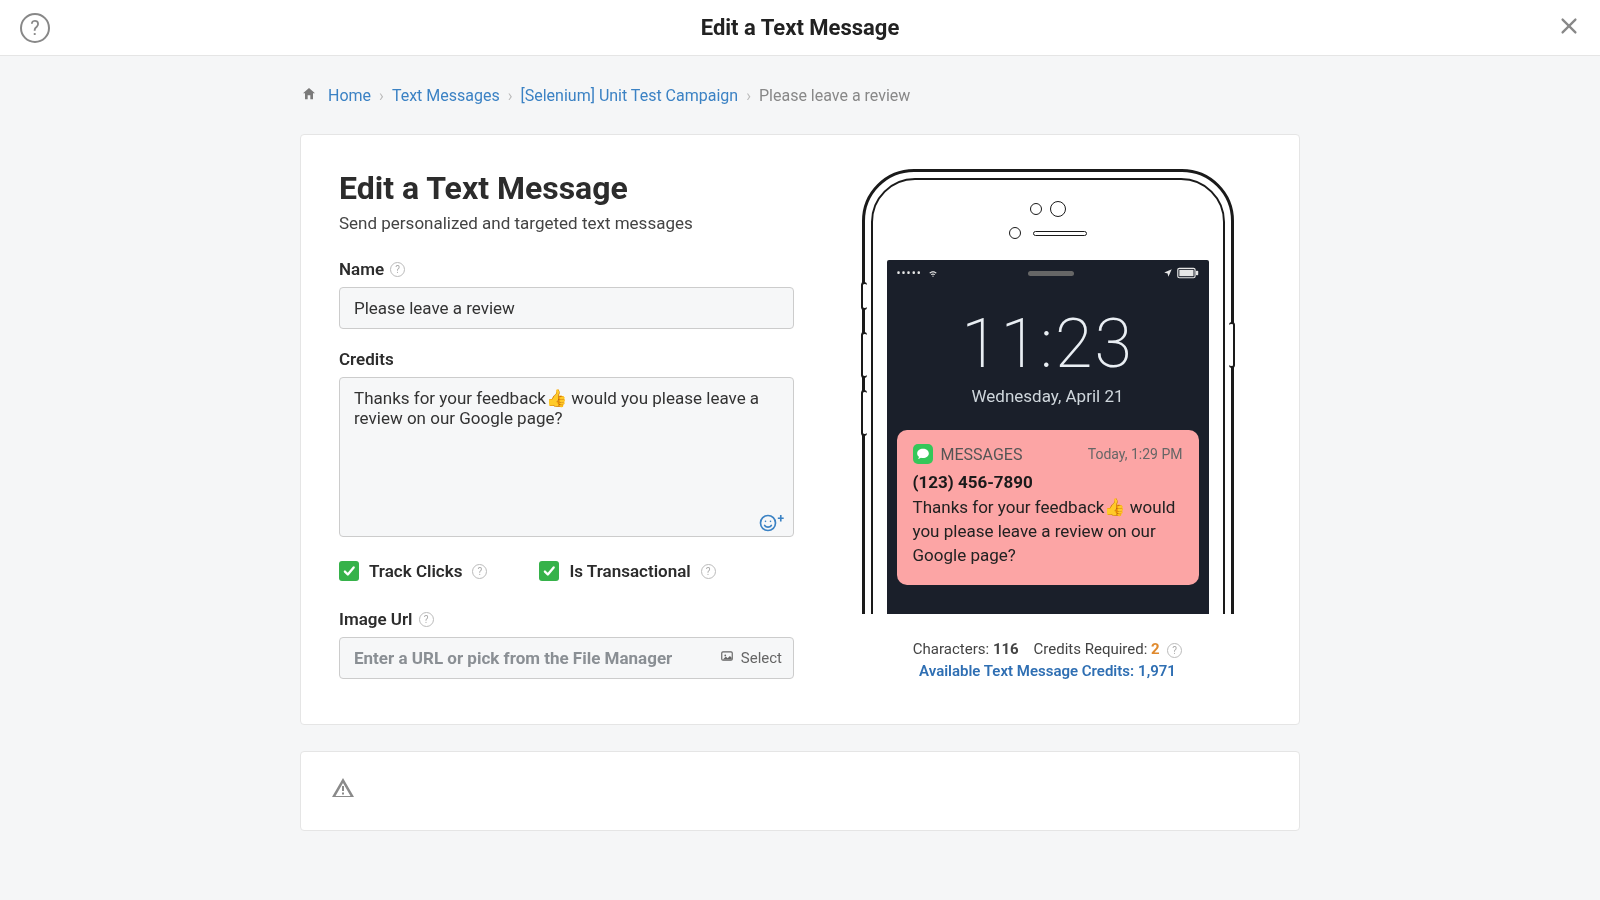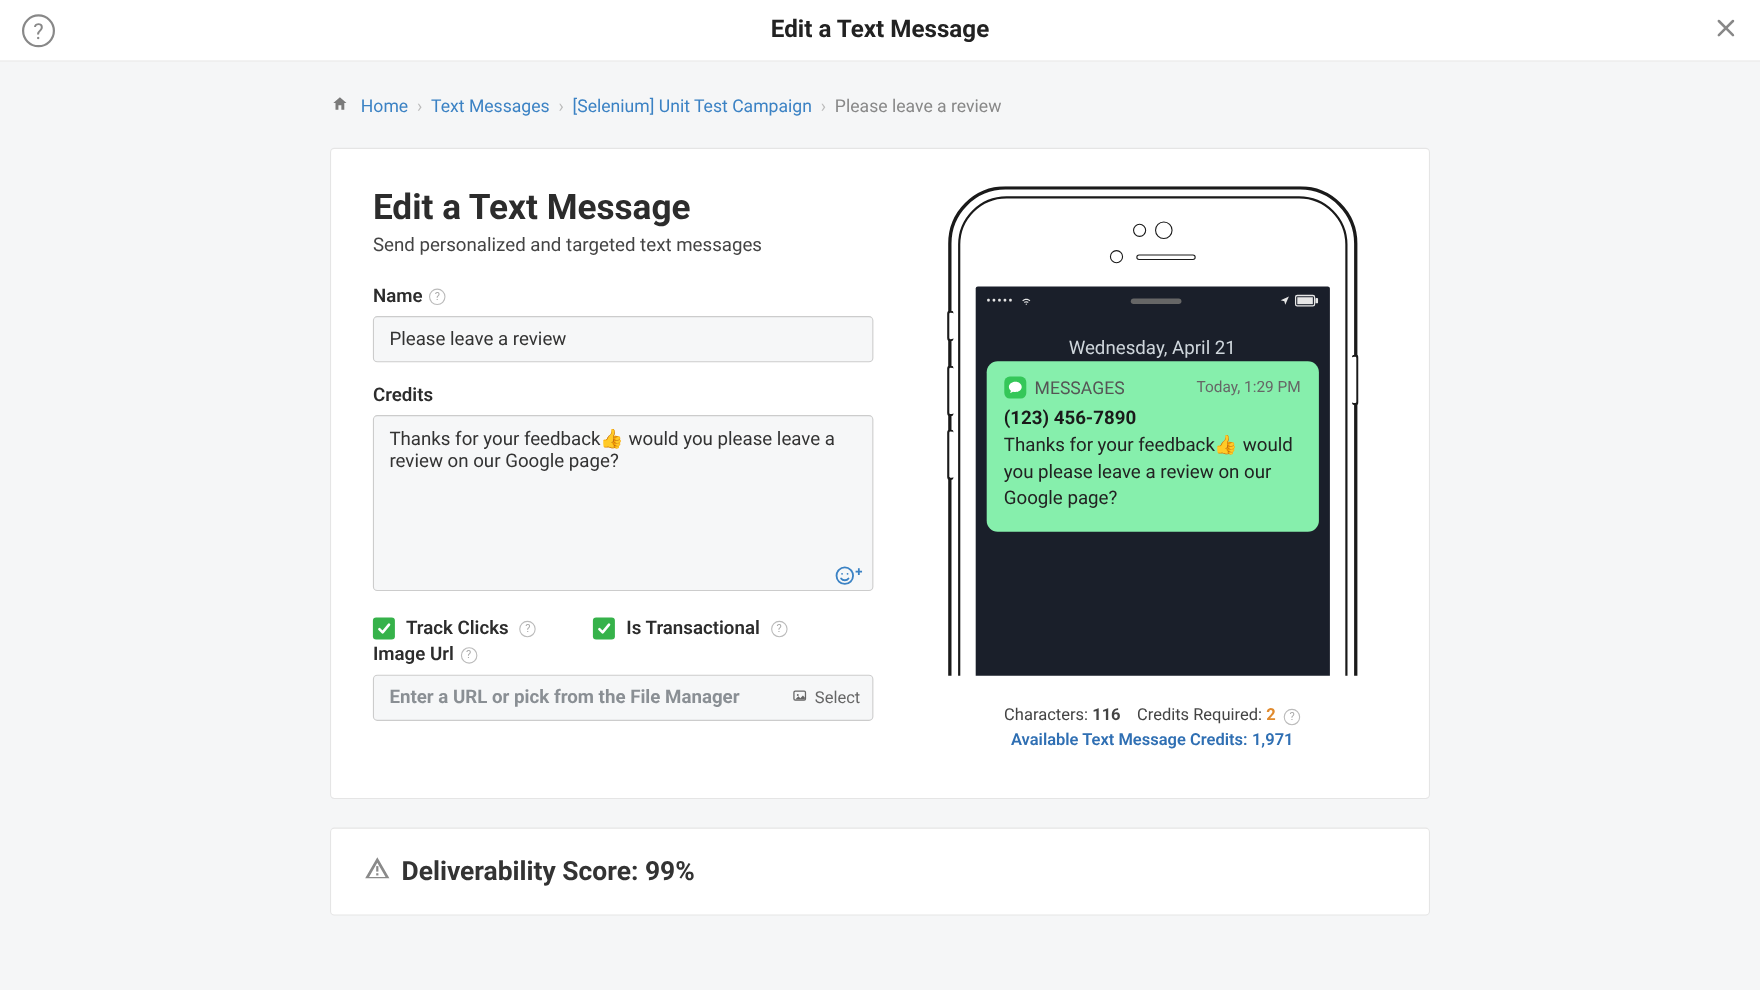--- a/index.html
+++ b/index.html
@@ -132,21 +132,21 @@
     position: absolute;
     right: 10px;
     bottom: 8px;
     font-size: 20px;
     color: #3b82c4;
     cursor: pointer;
     display:flex; align-items:flex-start;
   }
   .emoji-btn .plus { font-size: 12px; line-height: 1; margin-left: -1px; color:#3b82c4; font-weight:700;}
   .form-group { margin-bottom: 20px; }
-  .checkbox-row { display:flex; gap: 52px; margin-bottom: 4px; align-items:center;}
+  .checkbox-row { display:flex; gap: 52px; margin-bottom: 28px; align-items:center;}
   .checkbox-item { display:flex; align-items:center; gap: 10px; }
   .chk {
     width: 20px; height: 20px;
     background: #36b24a;
     border-radius: 3px;
     display:flex; align-items:center; justify-content:center;
     cursor:pointer;
   }
   .chk svg { width: 14px; height: 14px; }
   .checkbox-item .lbl { font-size: 17px; font-weight:600; color:#2c2c2c; }
@@ -207,22 +207,22 @@
   .status-bar {
     display:flex; justify-content:space-between; align-items:center;
     padding: 6px 10px; font-size:12px;
   }
   .status-bar .pill { width:46px; height:5px; background:#666; border-radius:3px;}
   .status-bar .left-icons, .status-bar .right-icons { display:flex; align-items:center; gap:4px;}
   .clock-area { text-align:center; padding-top: 18px; }
   .clock-time { font-size: 68px; font-weight:200; letter-spacing:2px; color:#e9eef3;}
   .clock-date { font-size: 17px; color:#cfd6dc; margin-top:2px;}
   .notif {
-    margin: 2px 10px 0;
-    background: #86efac;
+    margin: 24px 10px 0;
+    background: #fca5a5;
     border-radius: 10px;
     padding: 14px 16px 18px;
     color:#222;
   }
   .notif-head { display:flex; align-items:center; justify-content:space-between; margin-bottom:8px;}
   .notif-head .app { display:flex; align-items:center; gap:8px; color:#555; font-size:16px;}
   .notif-head .app-icon { width:20px; height:20px; background:#34c759; border-radius:5px; display:flex;align-items:center;justify-content:center;}
   .notif-head .time { color:#666; font-size:14px;}
   .notif-sender { font-weight:700; font-size:17px; margin-bottom:4px; color:#1a1a1a;}
   .notif-body { font-size:17px; line-height:1.4; color:#222;}
@@ -385,20 +385,21 @@
                         <path d="M3 11l18-8-8 18-2-8z"></path>
                       </svg>
                     <svg width="22" height="12" viewBox="0 0 28 14">
                         <rect x="1" y="1" width="22" height="12" rx="2" fill="none" stroke="#e6e6e6" stroke-width="1.5"></rect>
                         <rect x="3" y="3" width="18" height="8" fill="#e6e6e6"></rect>
                         <rect x="24" y="4" width="3" height="6" rx="1" fill="#e6e6e6"></rect>
                       </svg>
                   </div>
                 </div>
                 <div class="clock-area">
+                  <div class="clock-time">11:23</div>
                   <div class="clock-date">Wednesday, April 21</div>
                 </div>
                 <div class="notif">
                   <div class="notif-head">
                     <div class="app">
                       <div class="app-icon">
                         <svg width="14" height="14" viewBox="0 0 24 24" fill="#fff">
                             <path d="M12 3C6.5 3 2 6.6 2 11c0 2.3 1.2 4.4 3.2 5.8-.2 1.2-.8 2.6-1.8 3.7 1.9-.2 3.7-1 5-1.9 1.1.3 2.3.4 3.6.4 5.5 0 10-3.6 10-8s-4.5-8-10-8z"></path>
                           </svg>
                       </div>
@@ -433,18 +434,17 @@
 
     <div class="deliverability-card">
       <div class="deliverability-title">
         <span class="warn-icon">
           <svg width="24" height="24" viewBox="0 0 24 24">
               <path fill="#8a8a8a" d="M12 2L1 21h22L12 2zm0 5l7.5 13h-15L12 7z"></path>
               <rect x="11" y="10" width="2" height="5" fill="#8a8a8a"></rect>
               <rect x="11" y="16.5" width="2" height="2" fill="#8a8a8a"></rect>
             </svg>
         </span>
-        <span>Deliverability Score: 99%</span>
       </div>
     </div>
 
   </div>
 </div>
 
 </body></html>

